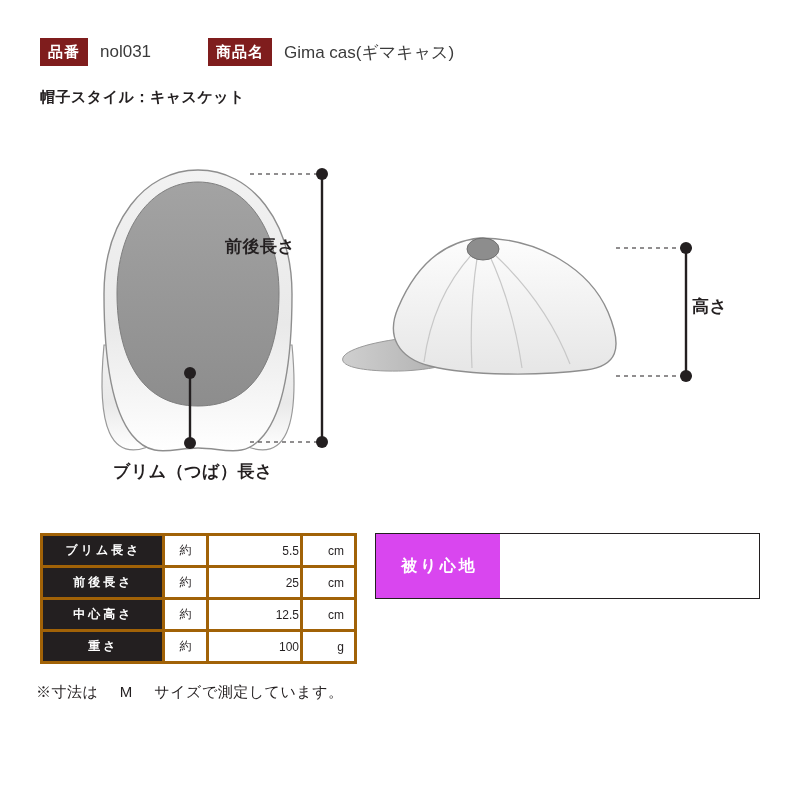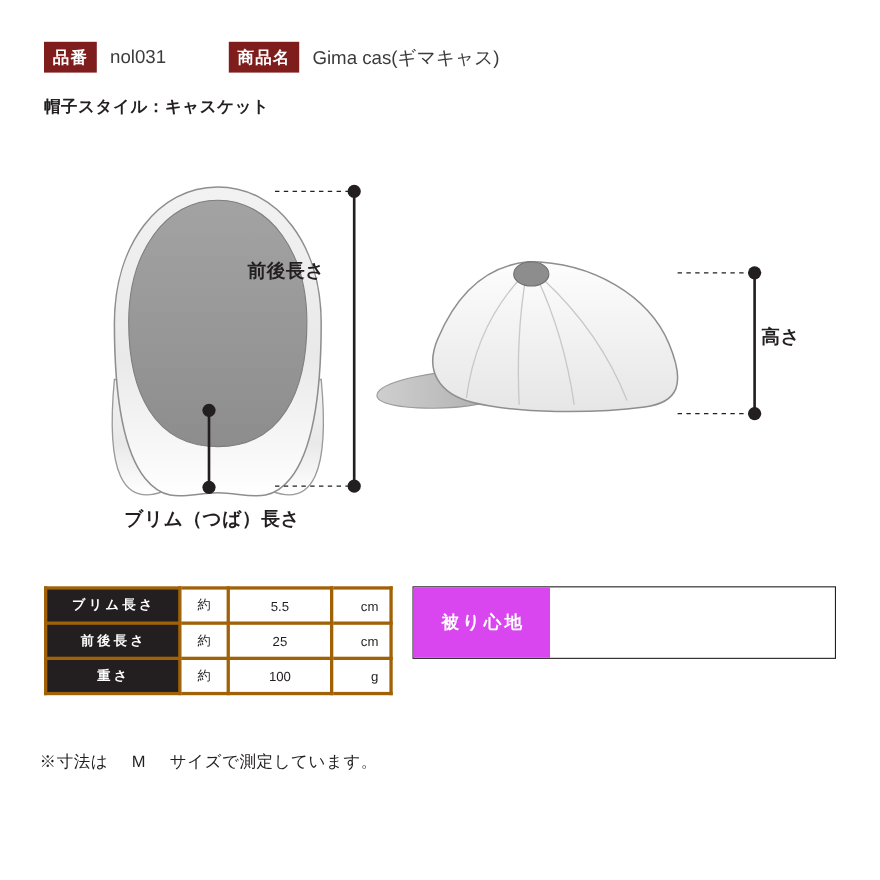--- a/index.html
+++ b/index.html
@@ -104,21 +104,21 @@
     letter-spacing: 3px;
     padding-left: 3px;
   }
   .spec-approx {
     width: 44px;
     text-align: center;
     color: #231f20;
   }
   .spec-value {
     width: 94px;
-    text-align: center;
+    text-align: right;
     color: #231f20;
     font-size: 17px;
   }
   .spec-unit {
     width: 54px;
     text-align: right;
     padding-right: 10px;
     color: #231f20;
   }
 
@@ -282,20 +282,26 @@
       <td class="spec-value">5.5</td>
       <td class="spec-unit">cm</td>
     </tr>
     <tr>
       <td class="spec-name">前後長さ</td>
       <td class="spec-approx">約</td>
       <td class="spec-value">25</td>
       <td class="spec-unit">cm</td>
     </tr>
     <tr>
+      <td class="spec-name">中心高さ</td>
+      <td class="spec-approx">約</td>
+      <td class="spec-value">12.5</td>
+      <td class="spec-unit">cm</td>
+    </tr>
+    <tr>
       <td class="spec-name">重さ</td>
       <td class="spec-approx">約</td>
       <td class="spec-value">100</td>
       <td class="spec-unit">g</td>
     </tr>
   </tbody>
 </table>
 
 <div class="note">
   <span>※寸法は</span><span class="sz">M</span><span>サイズで測定しています。</span>

